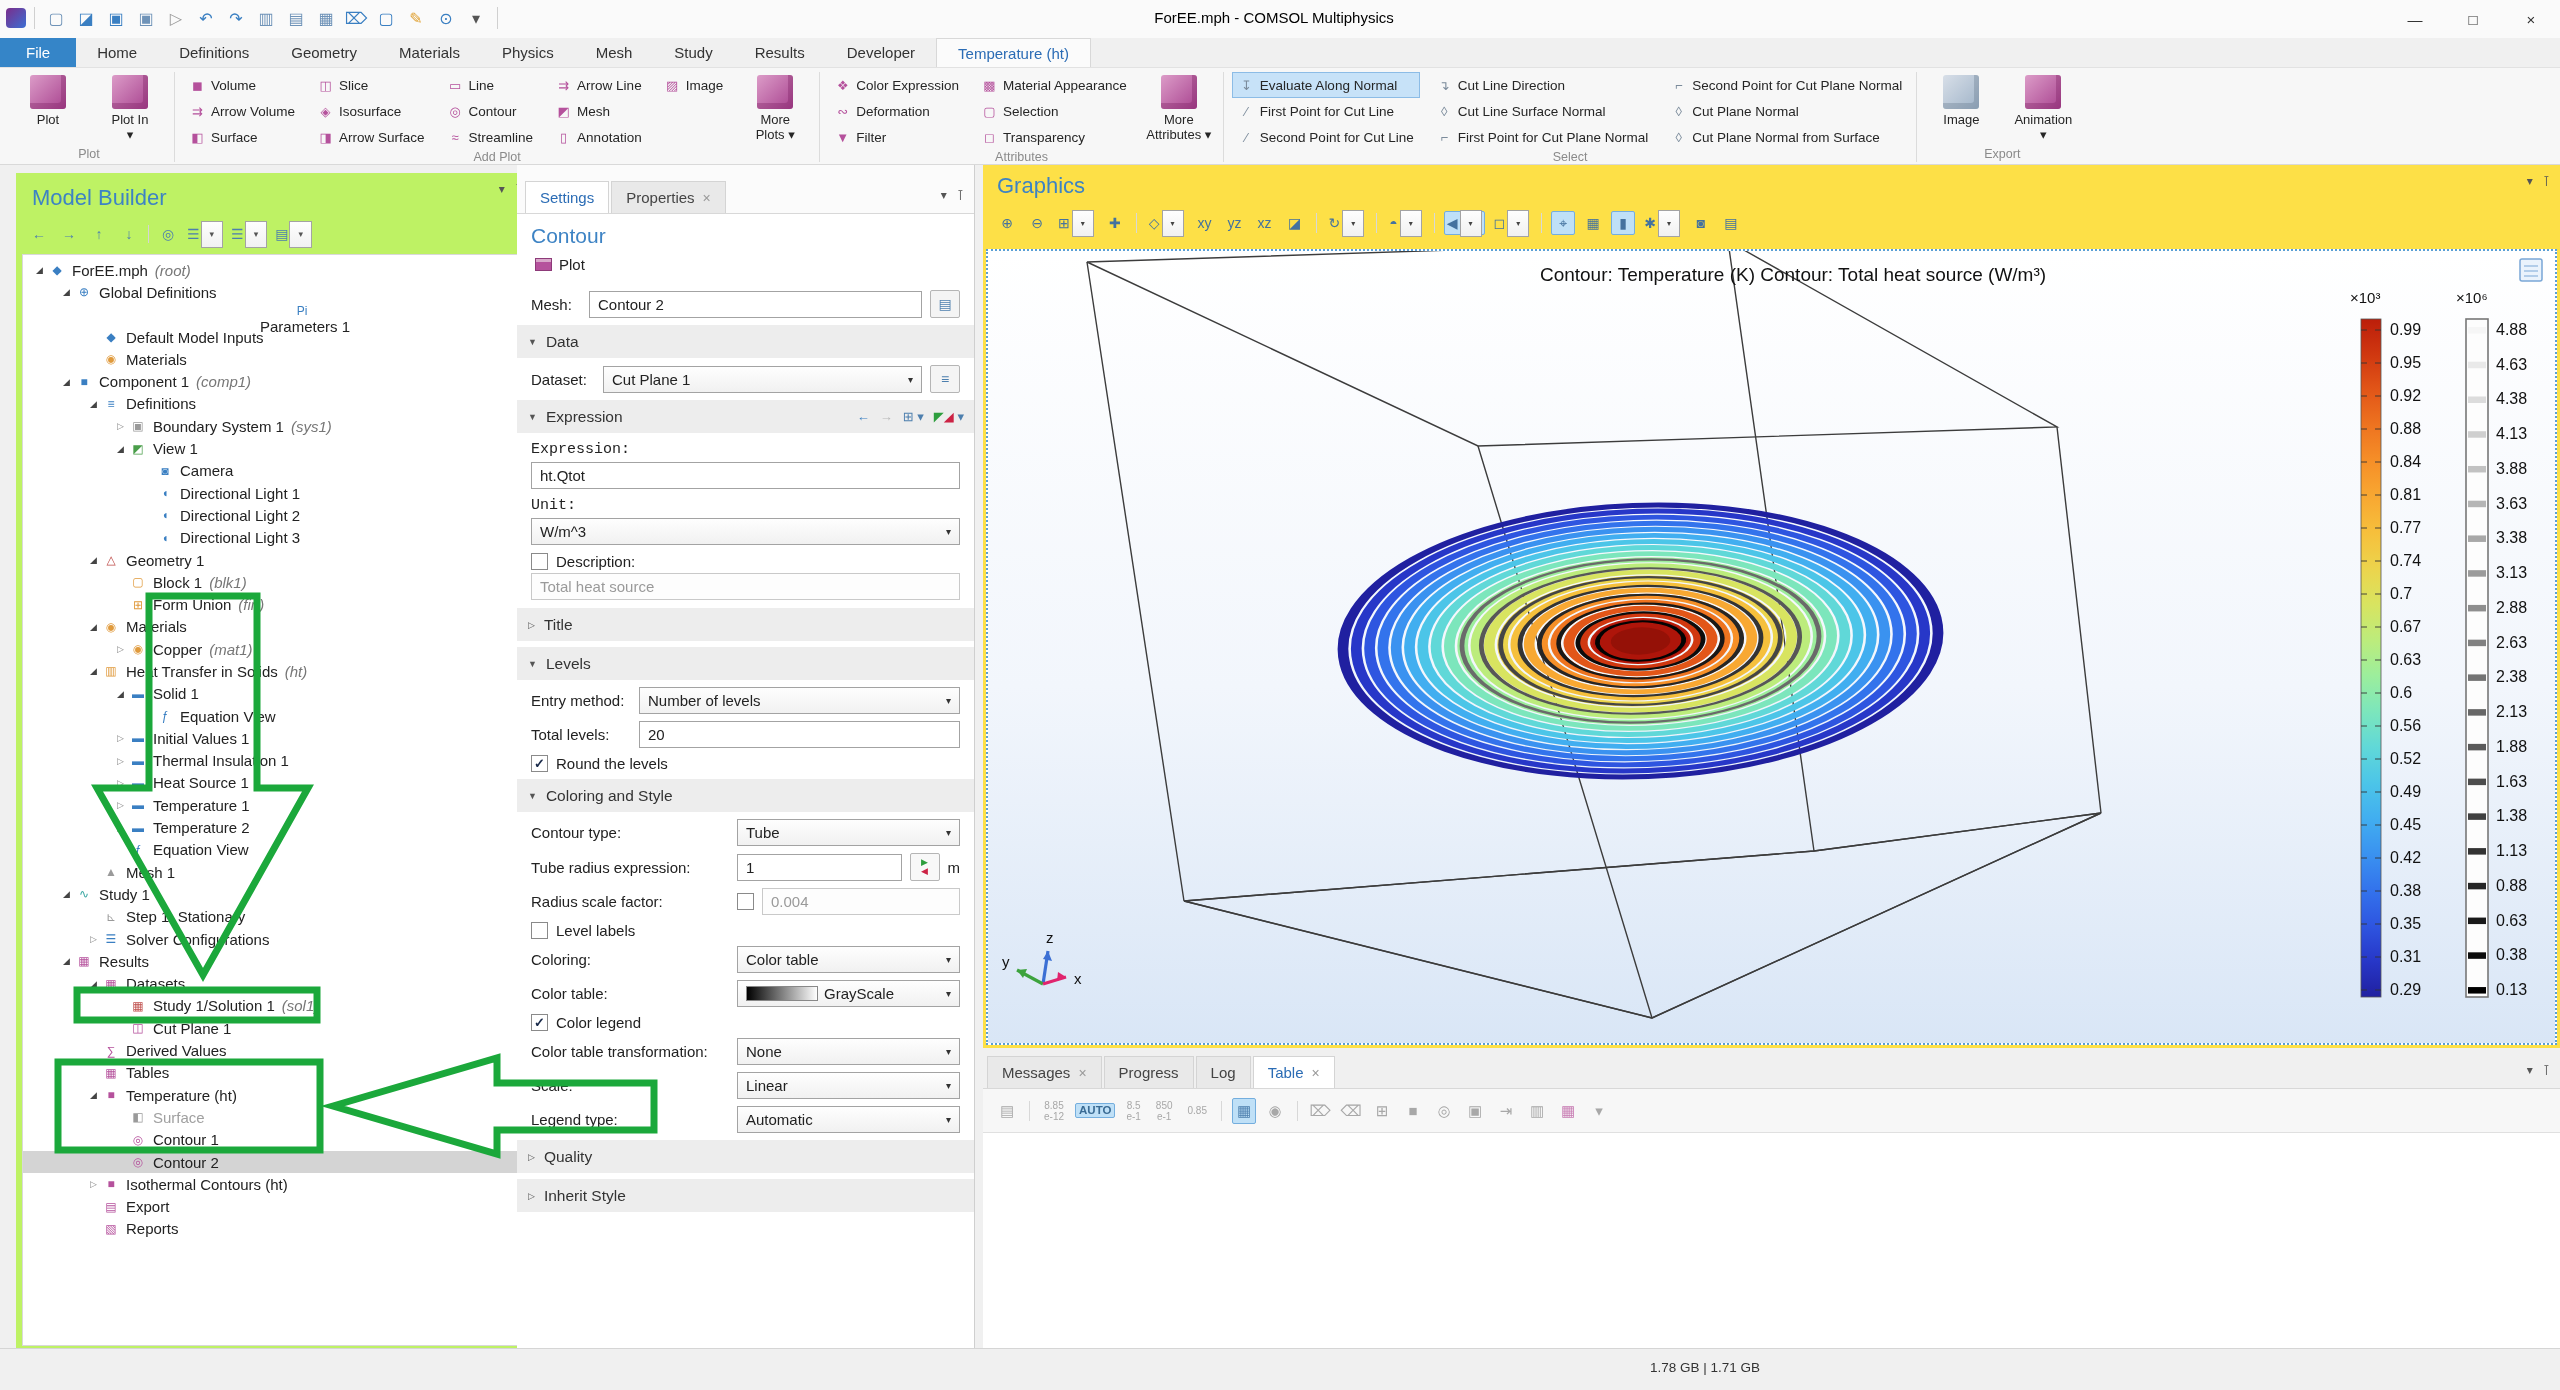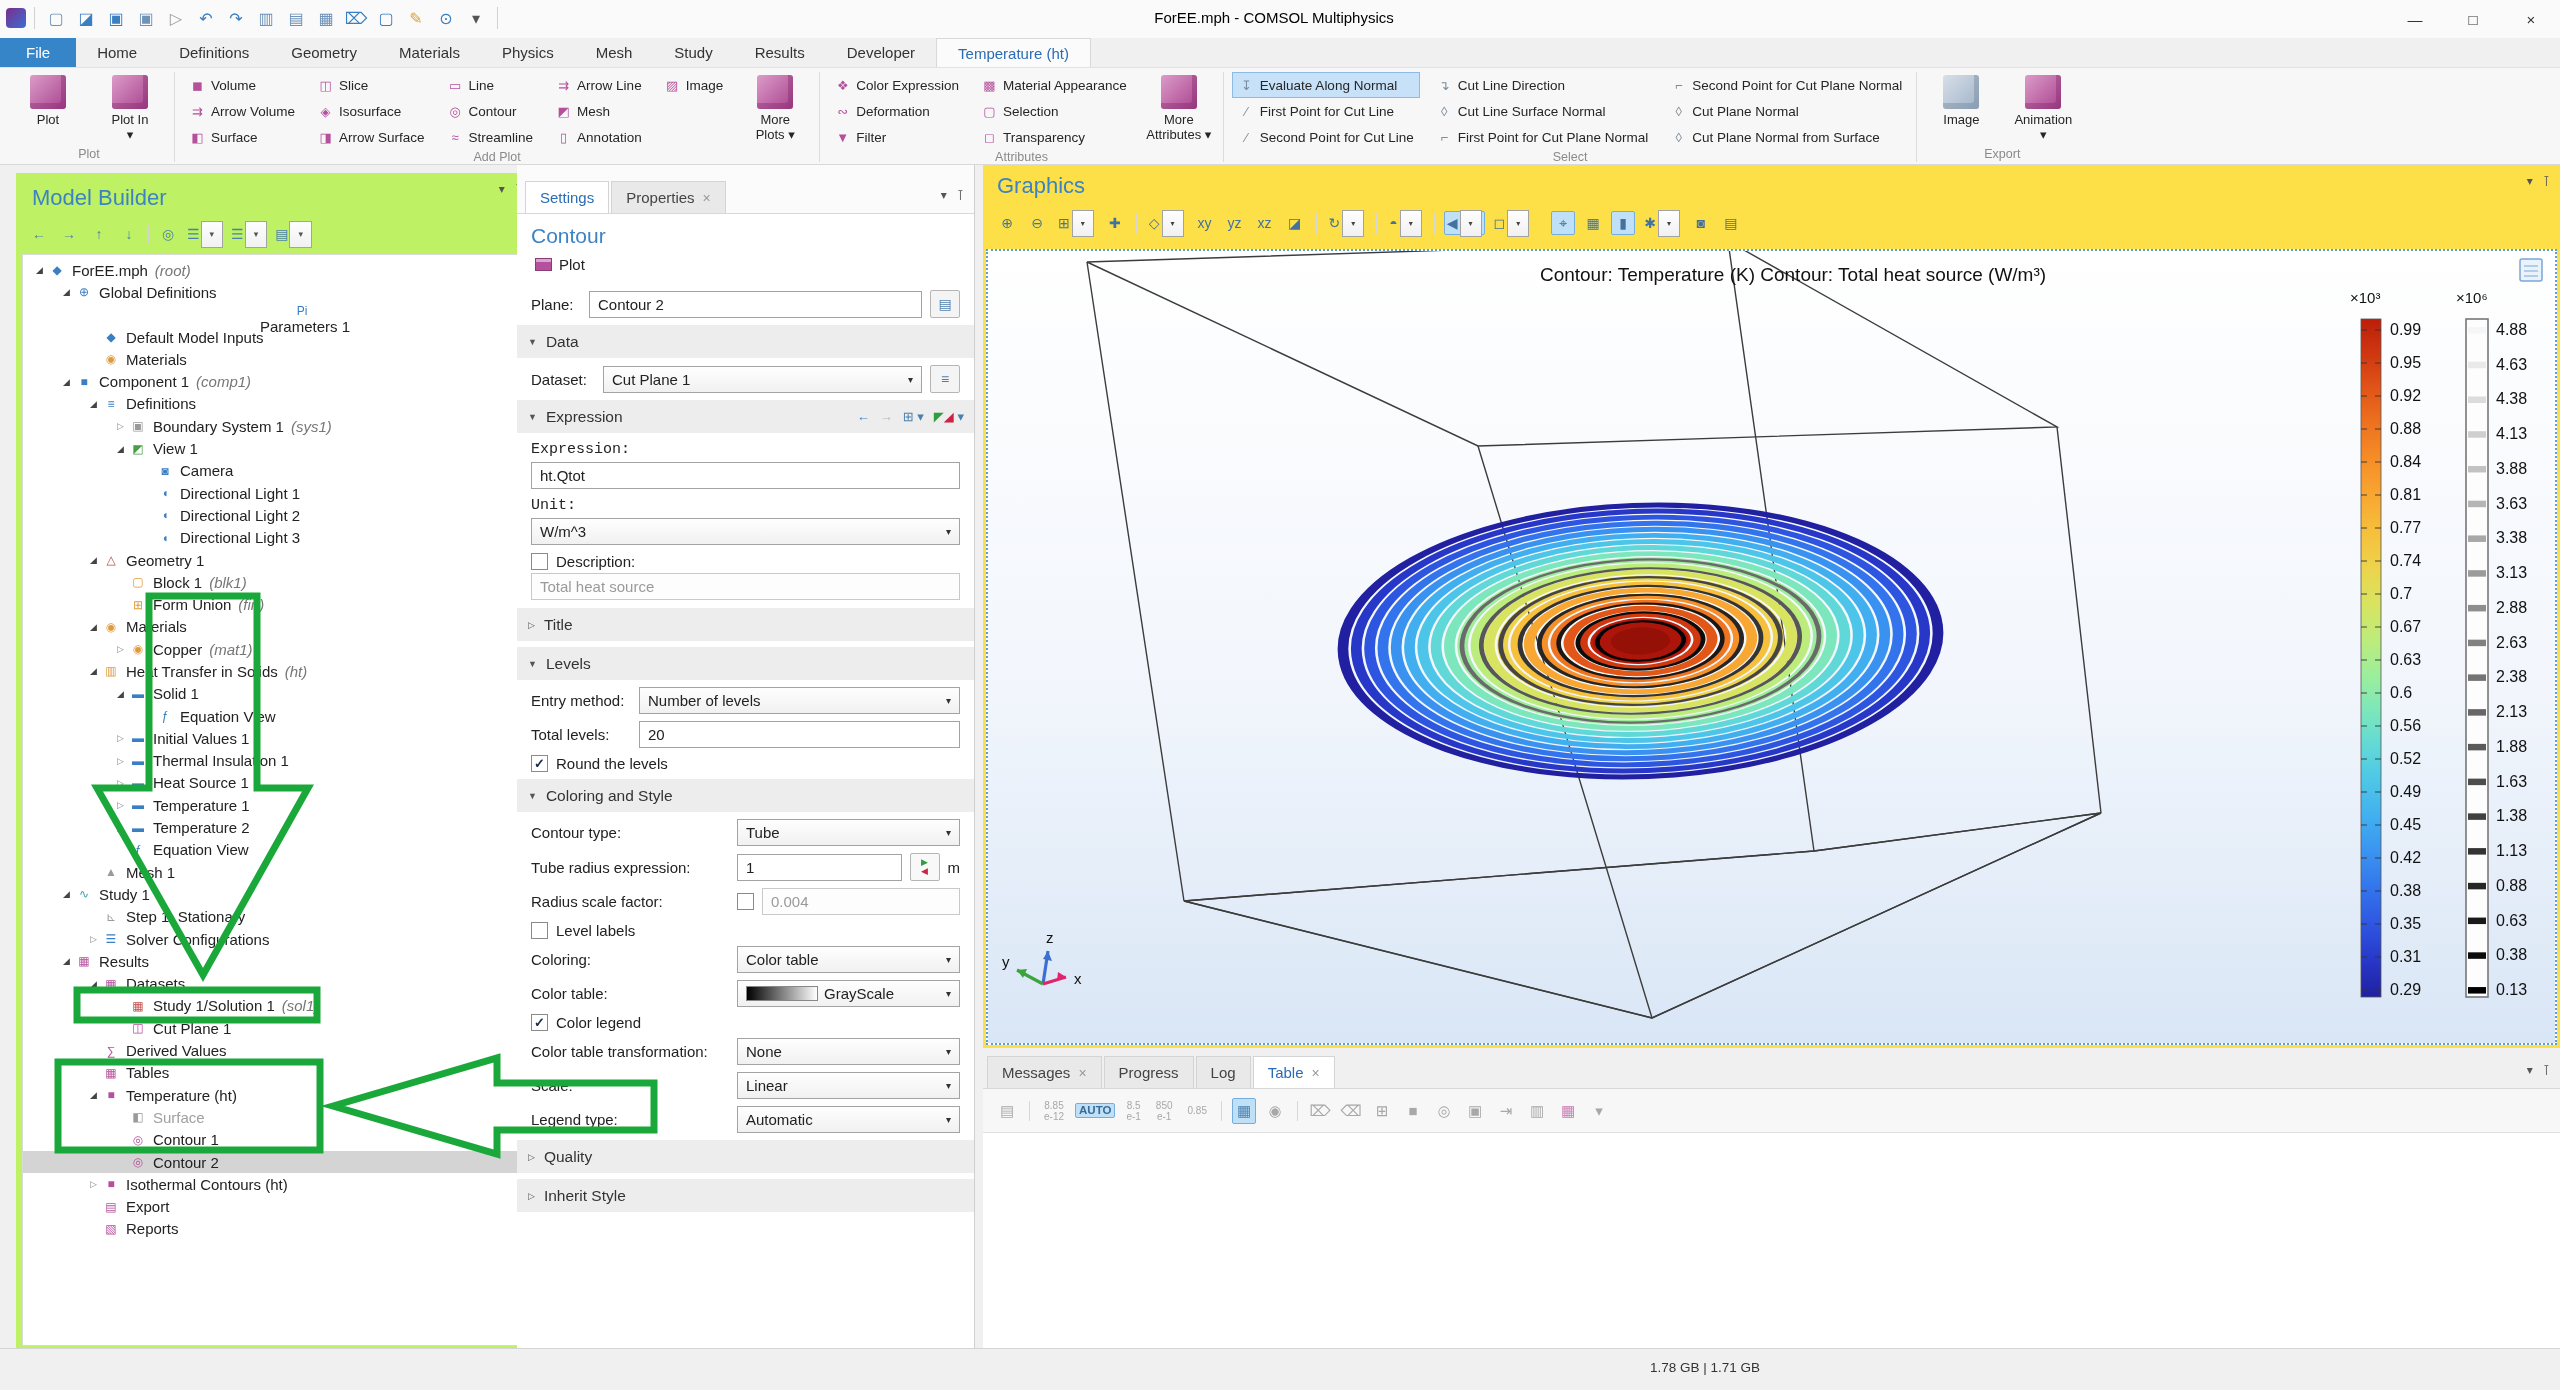--- a/index.html
+++ b/index.html
@@ -645,21 +645,21 @@
           <span style="font-size:14px;">⊺</span>
         </div>
     </div>
     <div id="scontent">
       <div class="sheading">Contour</div>
       <div class="plotbtn">
         <span class="pbico"></span>
         <span>Plot</span>
       </div>
       <div class="srow">
-        <span class="slabel w50">Plane:</span>
+        <span class="slabel w50">Mesh:</span>
         <div class="ti flex1">
             <span>Contour 2</span>
           </div>
         <div class="mbtn">▤</div>
       </div>
       <div class="sec">
           <span class="secarrow">▼</span>
           <span>Data</span>
         </div>
       <div class="srow">

